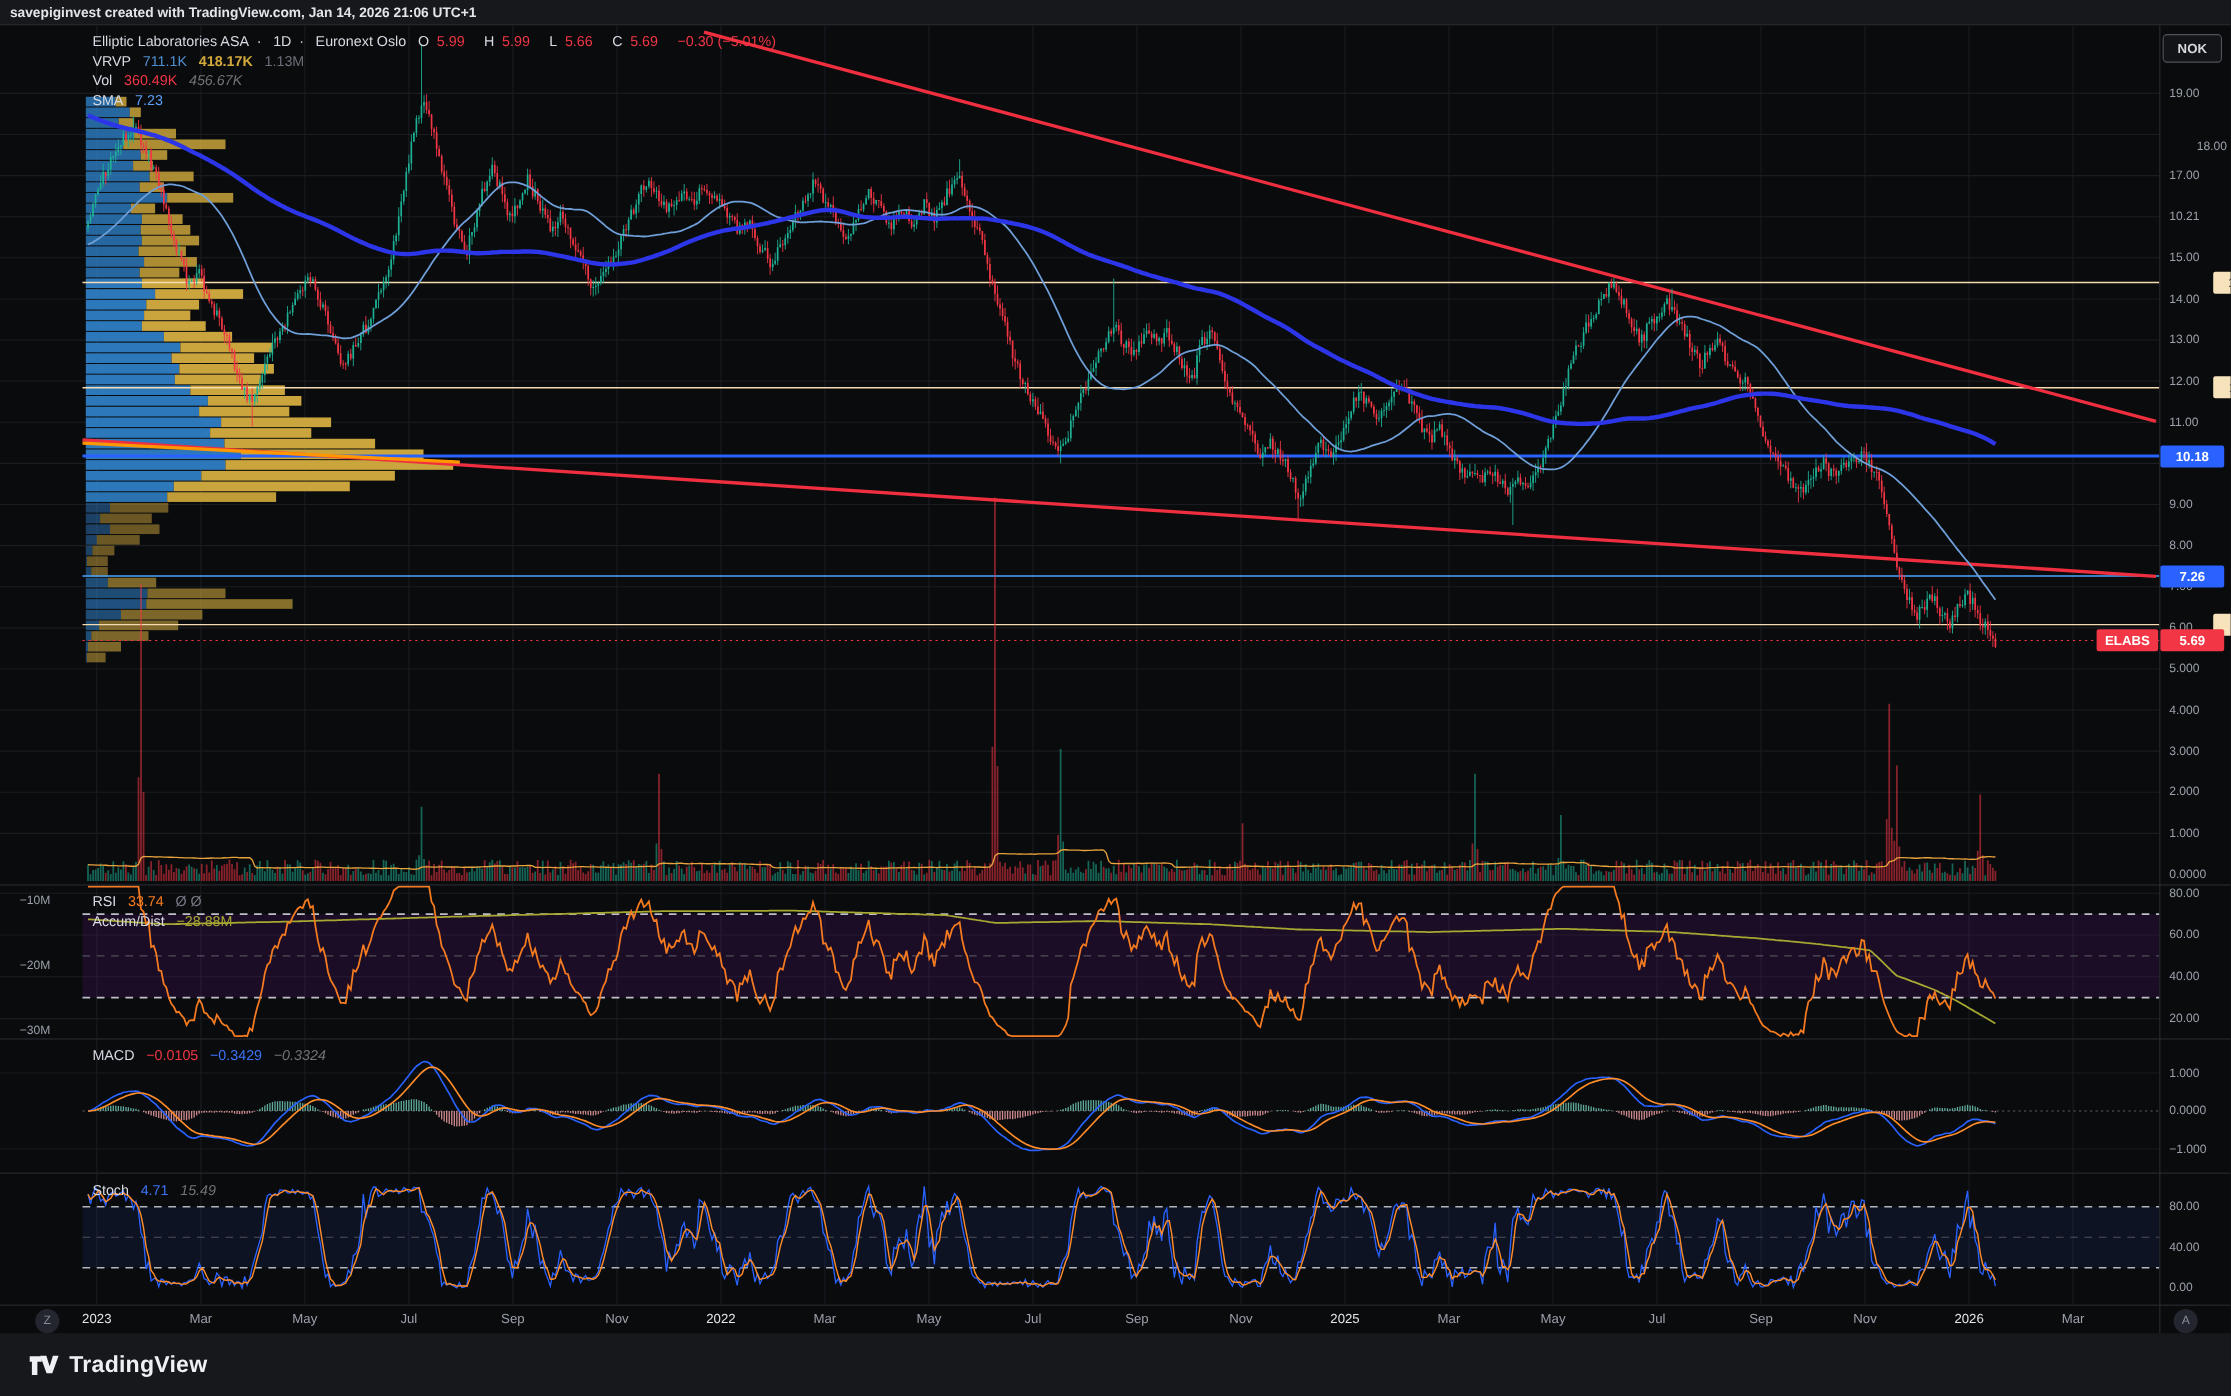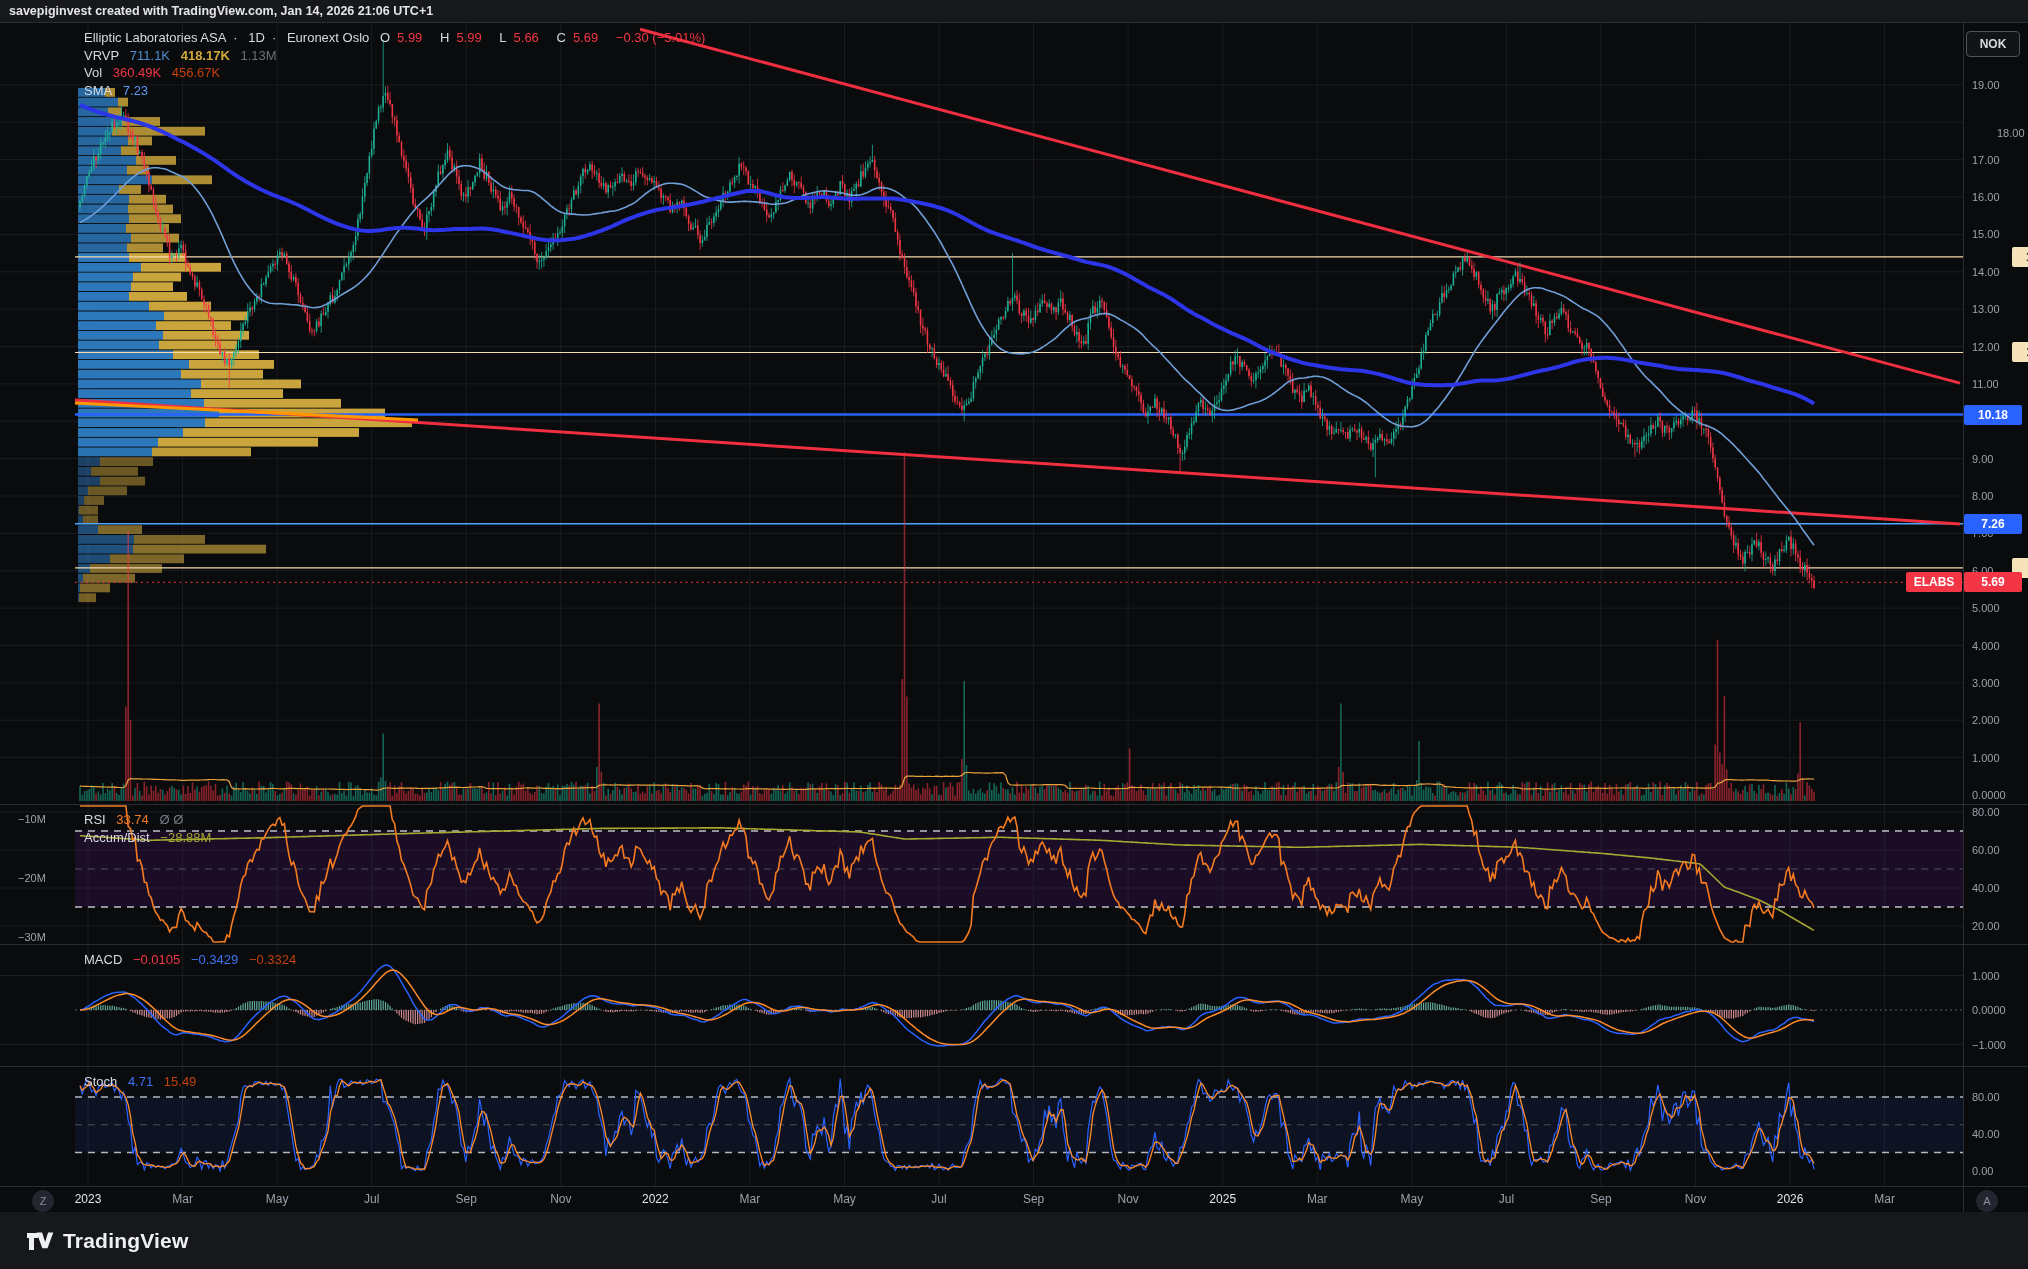--- a/index.html
+++ b/index.html
@@ -20,21 +20,21 @@
          text-align:center;line-height:20px;z-index:5;}
   .badge.cream{background:#f6e3bb;color:#1b1b1b;margin-left:48px;}
   .badge.blue{background:#2962ff;color:#fff;}
   .badge.red{background:#f23645;color:#fff;}
   .tagbadge{position:absolute;width:56px;height:20px;border-radius:2px;background:#f23645;color:#fff;
             font-size:12px;font-weight:bold;text-align:center;line-height:20px;z-index:5;}
   .legend{position:absolute;z-index:4;font-size:13px;color:#d6dae2;white-space:nowrap;}
   .legend .row{height:17.5px;line-height:17.5px;}
   .legend span{margin-right:7px;}
   .v-red{color:#f23645;}.v-blue{color:#4f8fd0;}.v-gold{color:#d3a93c;font-weight:bold;}
-  .v-gray{color:#6b6f78;}.v-orange{color:#c2410c;}.v-lblue{color:#5b9cf6;}.v-iblue{color:#4a58f2;}
+  .v-gray{color:#6b6f78;}.v-orange{color:#737373;font-style:italic;}.v-lblue{color:#5b9cf6;}.v-iblue{color:#4a58f2;}
   .v-macd{color:#3d73f5;}.v-rsi{color:#f57b20;}.v-ad{color:#a6a832;}.v-ph{color:#787b86;}
   .nokBtn{position:absolute;left:1966px;top:8px;width:52px;height:24px;border:1px solid #50535e;border-radius:4px;
           color:#d5d8de;font-size:12px;font-weight:bold;text-align:center;line-height:24px;background:#131418;z-index:6;}
   .jump{position:absolute;width:22px;height:22px;border-radius:50%;background:#23262e;color:#8b8f99;
         font-size:11px;text-align:center;line-height:22px;z-index:6;}
   .bottombar{position:absolute;left:0;top:1212px;width:2028px;height:57px;background:#17181b;}
   .brand{position:absolute;left:24px;top:14px;display:flex;align-items:center;color:#eef0f4;}
   .brand .txt{font-size:21px;font-weight:bold;letter-spacing:.2px;margin-left:9px;}
   svg{display:block;}
 </style>
@@ -267,21 +267,21 @@
     <div class="legend" style="left:84px;top:1050px">
       <div class="row">
         <span>Stoch</span>
         <span class="v-macd">4.71</span>
         <span class="v-orange">15.49</span>
       </div>
     </div>
   <div class="lbl plbl" style="top: 54.875px;">19.00</div>
       <div class="lbl plbl" style="top: 103px; margin-left: 25px;">18.00</div>
       <div class="lbl plbl" style="top: 129.625px;">17.00</div>
-      <div class="lbl plbl" style="top: 167px;">16.00</div>
+      <div class="lbl plbl" style="top: 167px;">10.21</div>
       <div class="lbl plbl" style="top: 204.375px;">15.00</div>
       <div class="lbl plbl" style="top: 241.75px;">14.00</div>
       <div class="lbl plbl" style="top: 279.125px;">13.00</div>
       <div class="lbl plbl" style="top: 316.5px;">12.00</div>
       <div class="lbl plbl" style="top: 353.875px;">11.00</div>
       <div class="lbl plbl" style="top: 391.25px;">10.00</div>
       <div class="lbl plbl" style="top: 428.625px;">9.00</div>
       <div class="lbl plbl" style="top: 466px;">8.00</div>
       <div class="lbl plbl" style="top: 503.375px;">7.00</div>
       <div class="lbl plbl" style="top: 540.75px;">6.00</div>

